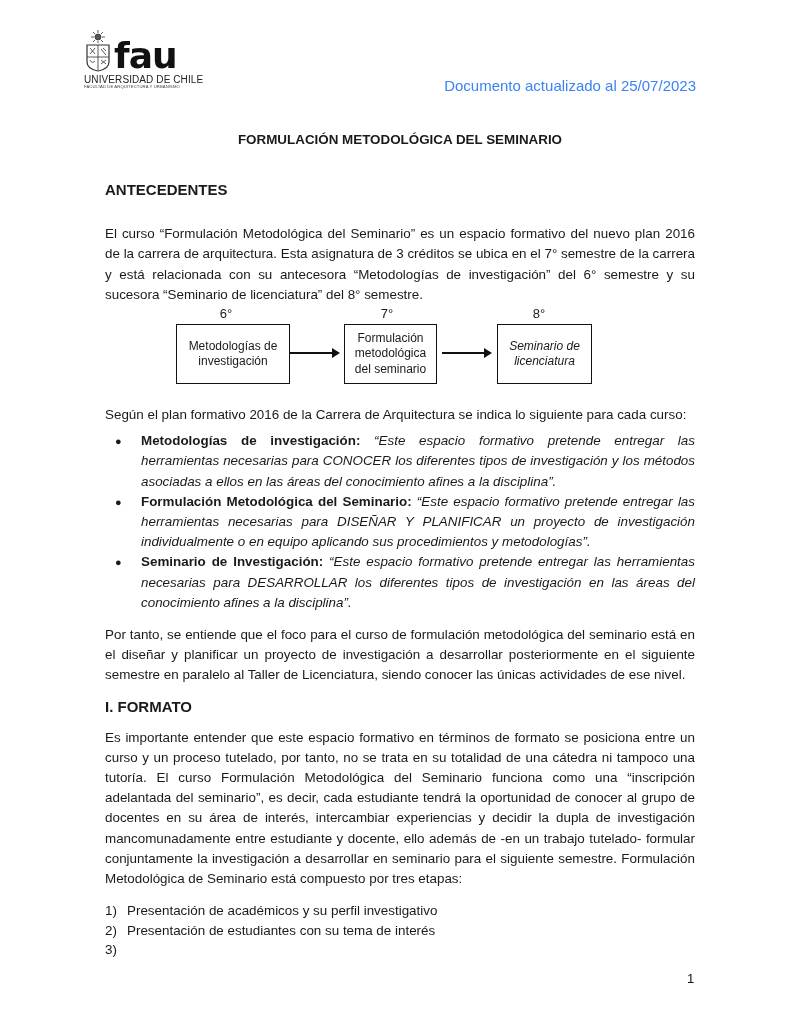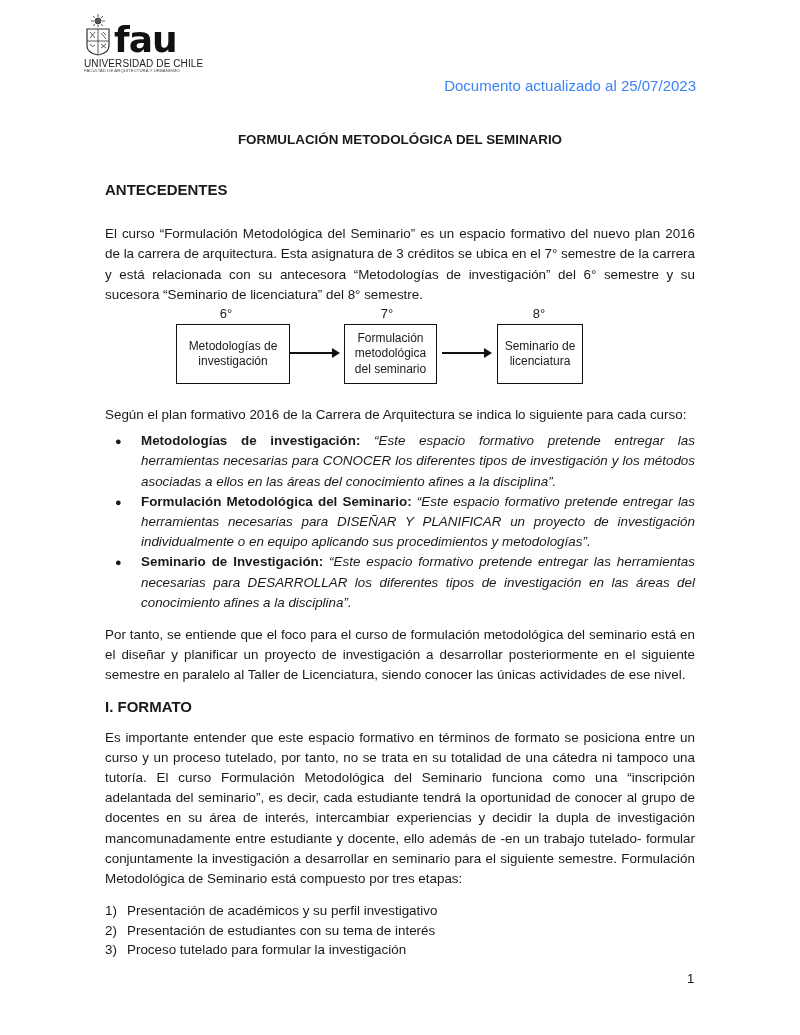--- a/index.html
+++ b/index.html
@@ -1,19 +1,19 @@
 <!DOCTYPE html>
 <html><head>
   <meta charset="utf-8">
   <style>
     * { margin: 0; padding: 0; box-sizing: border-box; }
     html, body { width: 800px; height: 1035px; background: #ffffff; }
     body { position: relative; font-family: "Liberation Sans", sans-serif; color: #1a1a1a; overflow: hidden; }
 
-    .logo { position: absolute; left: 84px; top: 14px; width: 110px; height: 60px; }
+    .logo { position: absolute; left: 84px; top: 30px; width: 110px; height: 60px; }
     .logo-crest { position: absolute; left: 0; top: 0; width: 28px; height: 42px; }
     .logo-word { position: absolute; left: 30px; top: 8px; font-family: "DejaVu Sans", sans-serif; font-weight: bold; font-size: 36px; line-height: 36px; letter-spacing: -1px; color: #111; }
     .logo-uni { position: absolute; left: 0; top: 44px; font-size: 10px; color: #222; white-space: nowrap; letter-spacing: 0.1px; }
     .logo-fac { position: absolute; left: 0; top: 54px; font-size: 4.2px; color: #444; white-space: nowrap; letter-spacing: 0.1px; }
 
     .updated { position: absolute; right: 104px; top: 77px; font-size: 15px; color: #3b82f6; }
 
     .content { position: absolute; left: 105px; top: 125px; width: 590px; font-family: "Liberation Sans", sans-serif; font-size: 13.4px; line-height: 20.2px; color: #1a1a1a; }
     .doc-title { text-align: center; font-weight: bold; font-size: 13.4px; margin-top: 5px; margin-bottom: 30px; }
     h2.section { font-weight: bold; font-size: 15px; line-height: 20px; margin-bottom: 24px; }
@@ -80,21 +80,21 @@
     <div class="sem" style="left: 419px;">8°</div>
 
     <div class="box" style="left: 71px; width: 114px;">
       <span>Metodologías de investigación</span>
     </div>
     <div class="arrow" style="left: 185px; width: 48px;"></div>
     <div class="box" style="left: 239px; width: 93px;">
       <span>Formulación metodológica del seminario</span>
     </div>
     <div class="arrow" style="left: 337px; width: 48px;"></div>
-    <div class="box" style="left: 392px; width: 86px;">
+    <div class="box" style="left: 392px; width: 95px; font-style: italic;">
       <span>Seminario de licenciatura</span>
     </div>
   </div>
 
   <p>Según el plan formativo 2016 de la Carrera de Arquitectura se indica lo siguiente para cada curso:</p>
 
   <ul class="courses">
     <li>
       <span class="bullet">●</span>
       <b>Metodologías de investigación:</b>
@@ -121,18 +121,17 @@
     <li>
       <span class="num">1)</span>
       <span>Presentación de académicos y su perfil investigativo</span>
     </li>
     <li>
       <span class="num">2)</span>
       <span>Presentación de estudiantes con su tema de interés</span>
     </li>
     <li>
       <span class="num">3)</span>
-      <span>Proceso tutelado para formular la investigación</span>
     </li>
   </ol>
 </div>
 
 <div class="page-num">1</div>
 
 </body></html>

